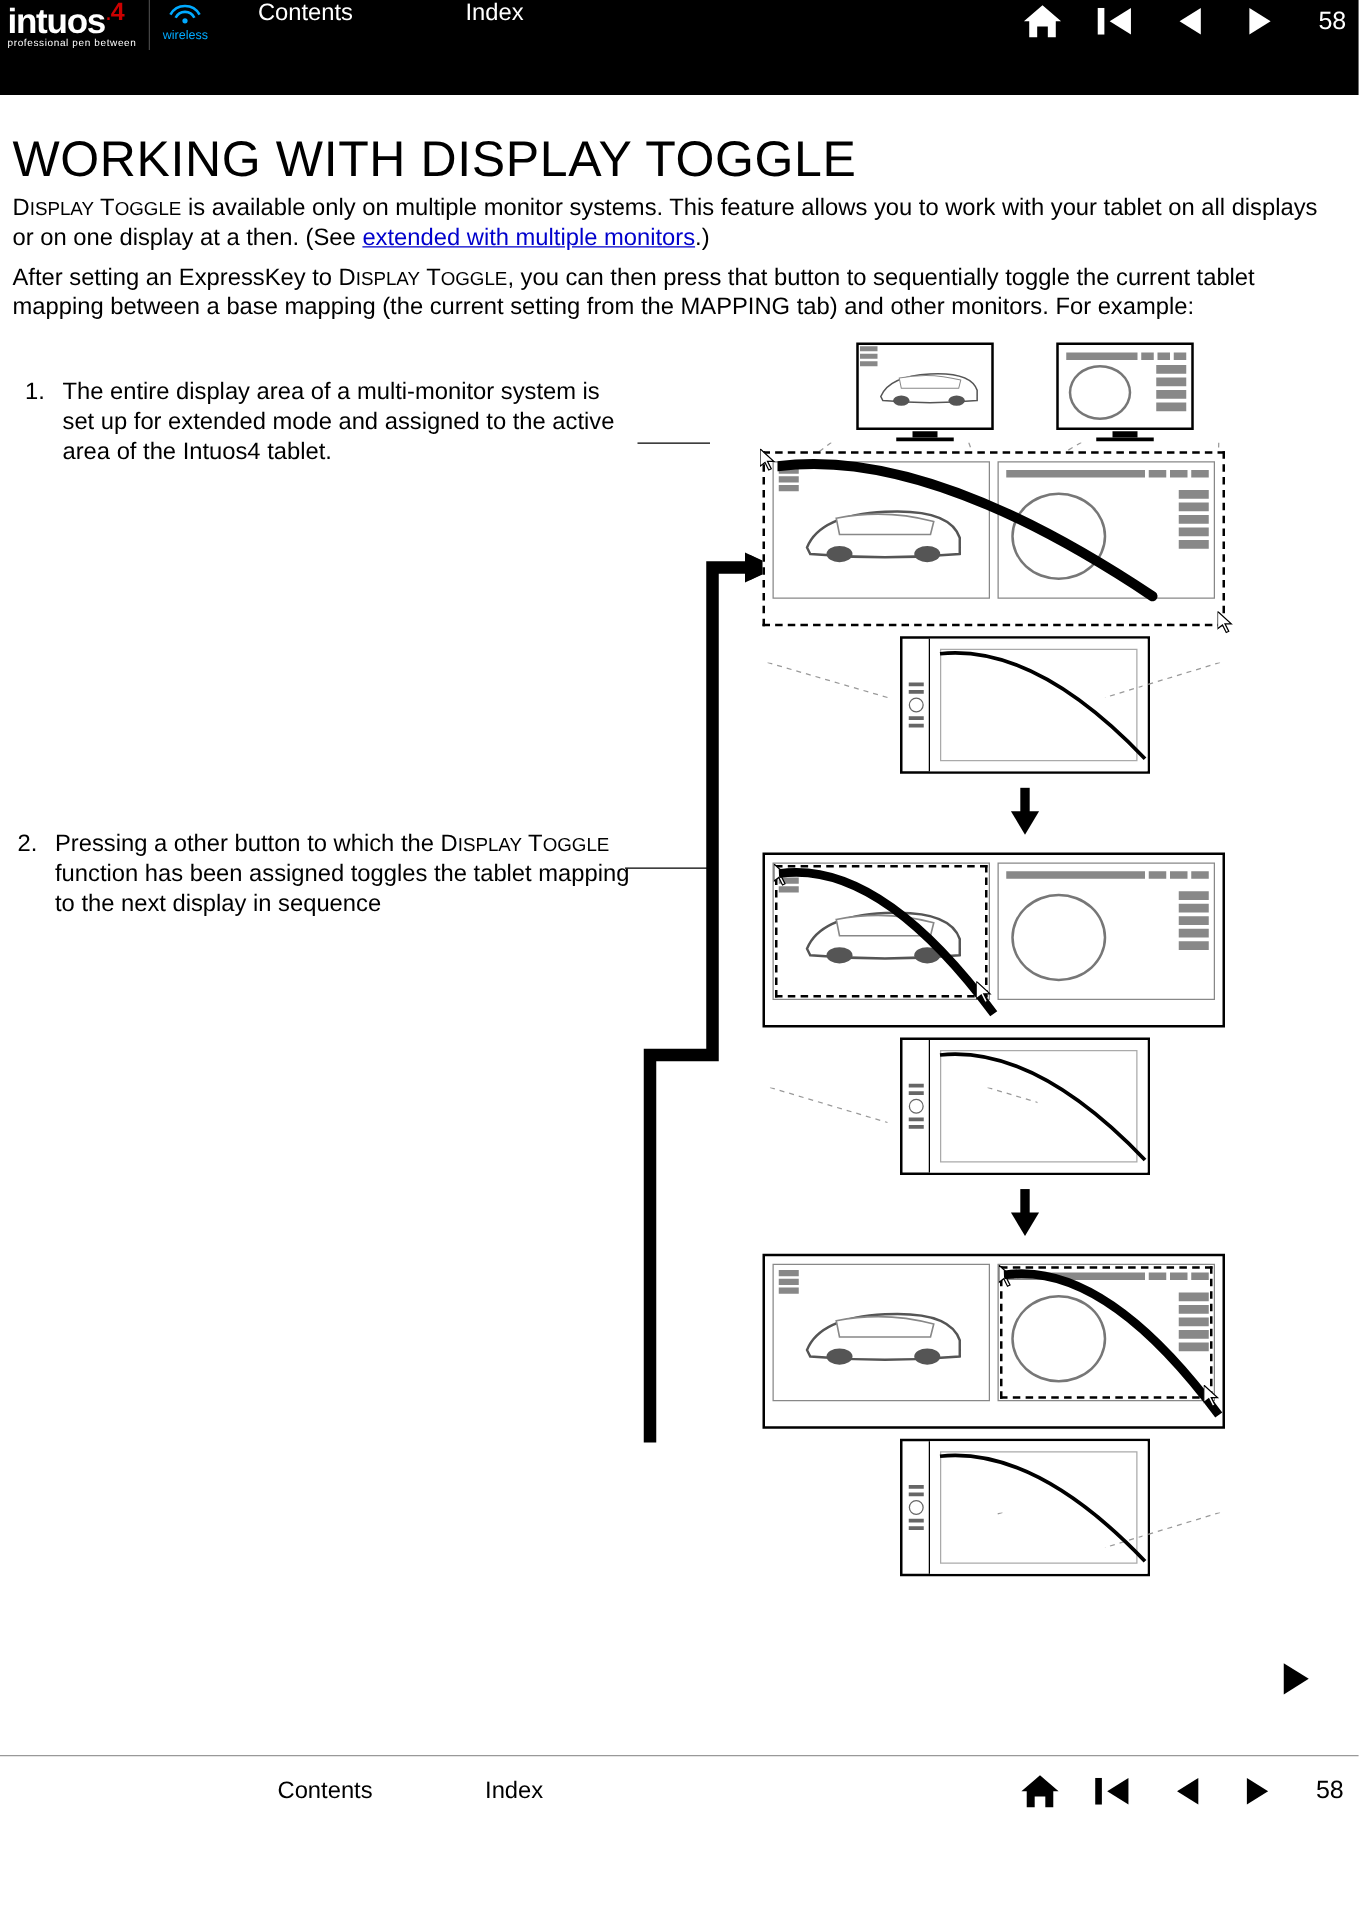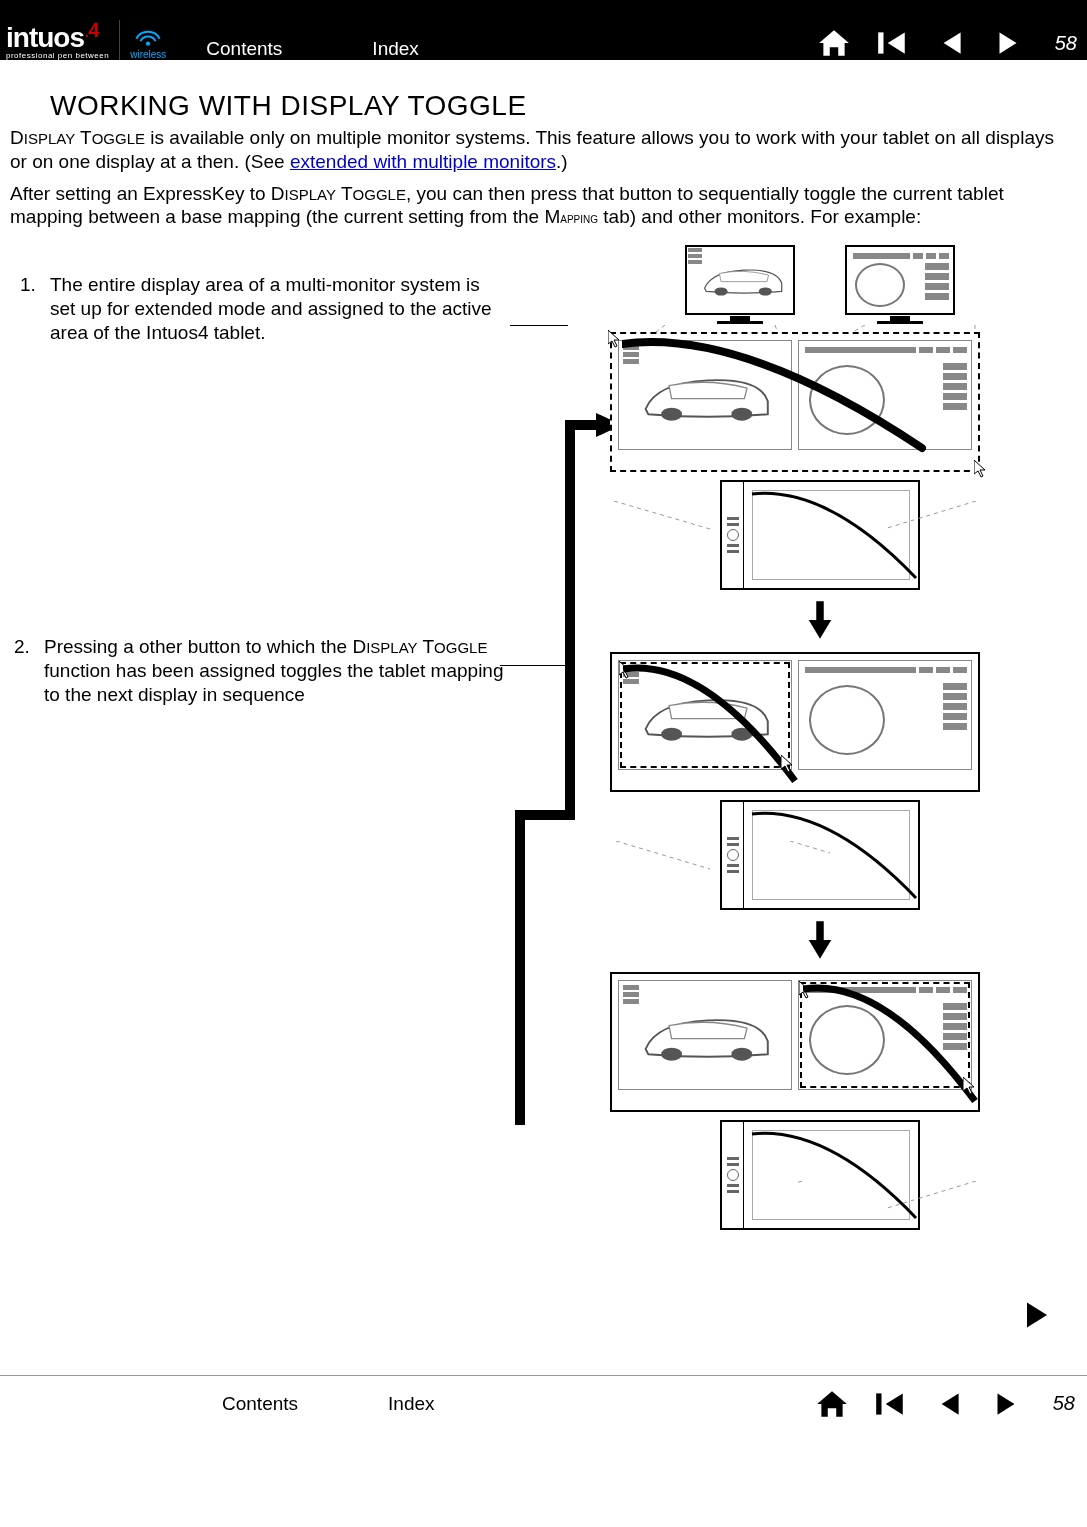--- a/index.html
+++ b/index.html
@@ -6,46 +6,46 @@
   body {
     font-family: Arial, Helvetica, sans-serif;
     background: #fff;
     width: 1087px;
     color: #000;
   }
 
   
   .topbar {
     background: #000;
-    height: 60px;
+    height: 76px;
     display: flex;
-    align-items: flex-end;
+    align-items: flex-start;
     padding: 0 10px 0 0;
     color: #fff;
   }
   .logo-block {
     display: flex; align-items: center; gap: 4px;
     padding-left: 6px;
   }
   .intuos-logo { display:flex; flex-direction:column; line-height:1; }
   .intuos-main { font-weight:700; font-size:28px; letter-spacing:-1px; }
   .intuos-main .four { color:#c00; font-size:20px; vertical-align:super; }
   .intuos-sub  { font-size:8px; letter-spacing:0.5px; color:#fff; }
   .divider { width:1px; height:40px; background:#444; margin:0 10px; }
   .wireless-block { text-align:center; font-size:10px; color:#00aaff; }
   .wireless-icon svg { width:36px; height:20px; }
   .nav-links { display:flex; gap:90px; margin-left:40px; font-size:19px; }
   .nav-links span { color:#fff; }
   .nav-icons { margin-left:auto; display:flex; align-items:center; gap:24px; }
   .nav-icons svg { width:34px; height:34px; fill:#fff; }
-  .page-no { color:#fff; font-size:20px; margin-left:6px;font-style:italic; }
+  .page-no { color:#fff; font-size:20px; margin-left:6px; }
 
   
   .page { padding: 30px 10px 10px 10px; position:relative; }
-  h1 { font-size:28px; font-weight:400; letter-spacing:0.5px;margin-left:40px; }
+  h1 { font-size:40px; font-weight:400; letter-spacing:0.5px; }
   .intro, .intro2 { font-size:19px; line-height:1.25; margin-top:4px; max-width:1060px; }
   .intro2 { margin-top:8px; }
   .smallcaps { font-variant: small-caps; }
   a.link { color:#0000cc; text-decoration:underline; }
 
   .body-area { position:relative; margin-top:16px; height:1110px; }
 
   .step { position:absolute; display:flex; font-size:19px; line-height:1.25; }
   .step .num { width:30px; flex:0 0 30px; }
   .step .txt { max-width:460px; }
@@ -188,21 +188,21 @@
 </div>
 
 <div class="page">
   <h1>WORKING WITH DISPLAY TOGGLE</h1>
 
   <p class="intro">
     <span>D</span><span class="smallcaps" style="font-size:15px">ISPLAY</span><span> T</span><span class="smallcaps" style="font-size:15px">OGGLE</span><span> is available only on multiple monitor systems.  This feature allows you to work with your tablet on all displays or on one display at a then.  (See </span><a href="#" class="link">extended with multiple monitors</a><span>.)</span>
   </p>
 
   <p class="intro2">
-    <span>After setting an ExpressKey to D</span><span style="font-size:15px">ISPLAY</span><span> T</span><span style="font-size:15px">OGGLE</span><span>, you can then press that button to sequentially toggle the current tablet mapping between a base mapping (the current setting from the M</span><span style="font-size:10px">APPING</span><span> tab) and other monitors.  For example:</span>
+    <span>After setting an ExpressKey to D</span><span style="font-size:15px">ISPLAY</span><span> T</span><span style="font-size:15px">OGGLE</span><span>, you can then press that button to sequentially toggle the current tablet mapping between a base mapping (the current setting from the M</span><span style="font-size:19px">APPING</span><span> tab) and other monitors.  For example:</span>
   </p>
 
   <div class="body-area">
 
     <div class="step step1">
       <div class="num">1.</div>
       <div class="txt">The entire display area of a multi-monitor system is set up for extended mode and assigned to the active area of the Intuos4 tablet.</div>
     </div>
     <div class="step-line line1"></div>
 

